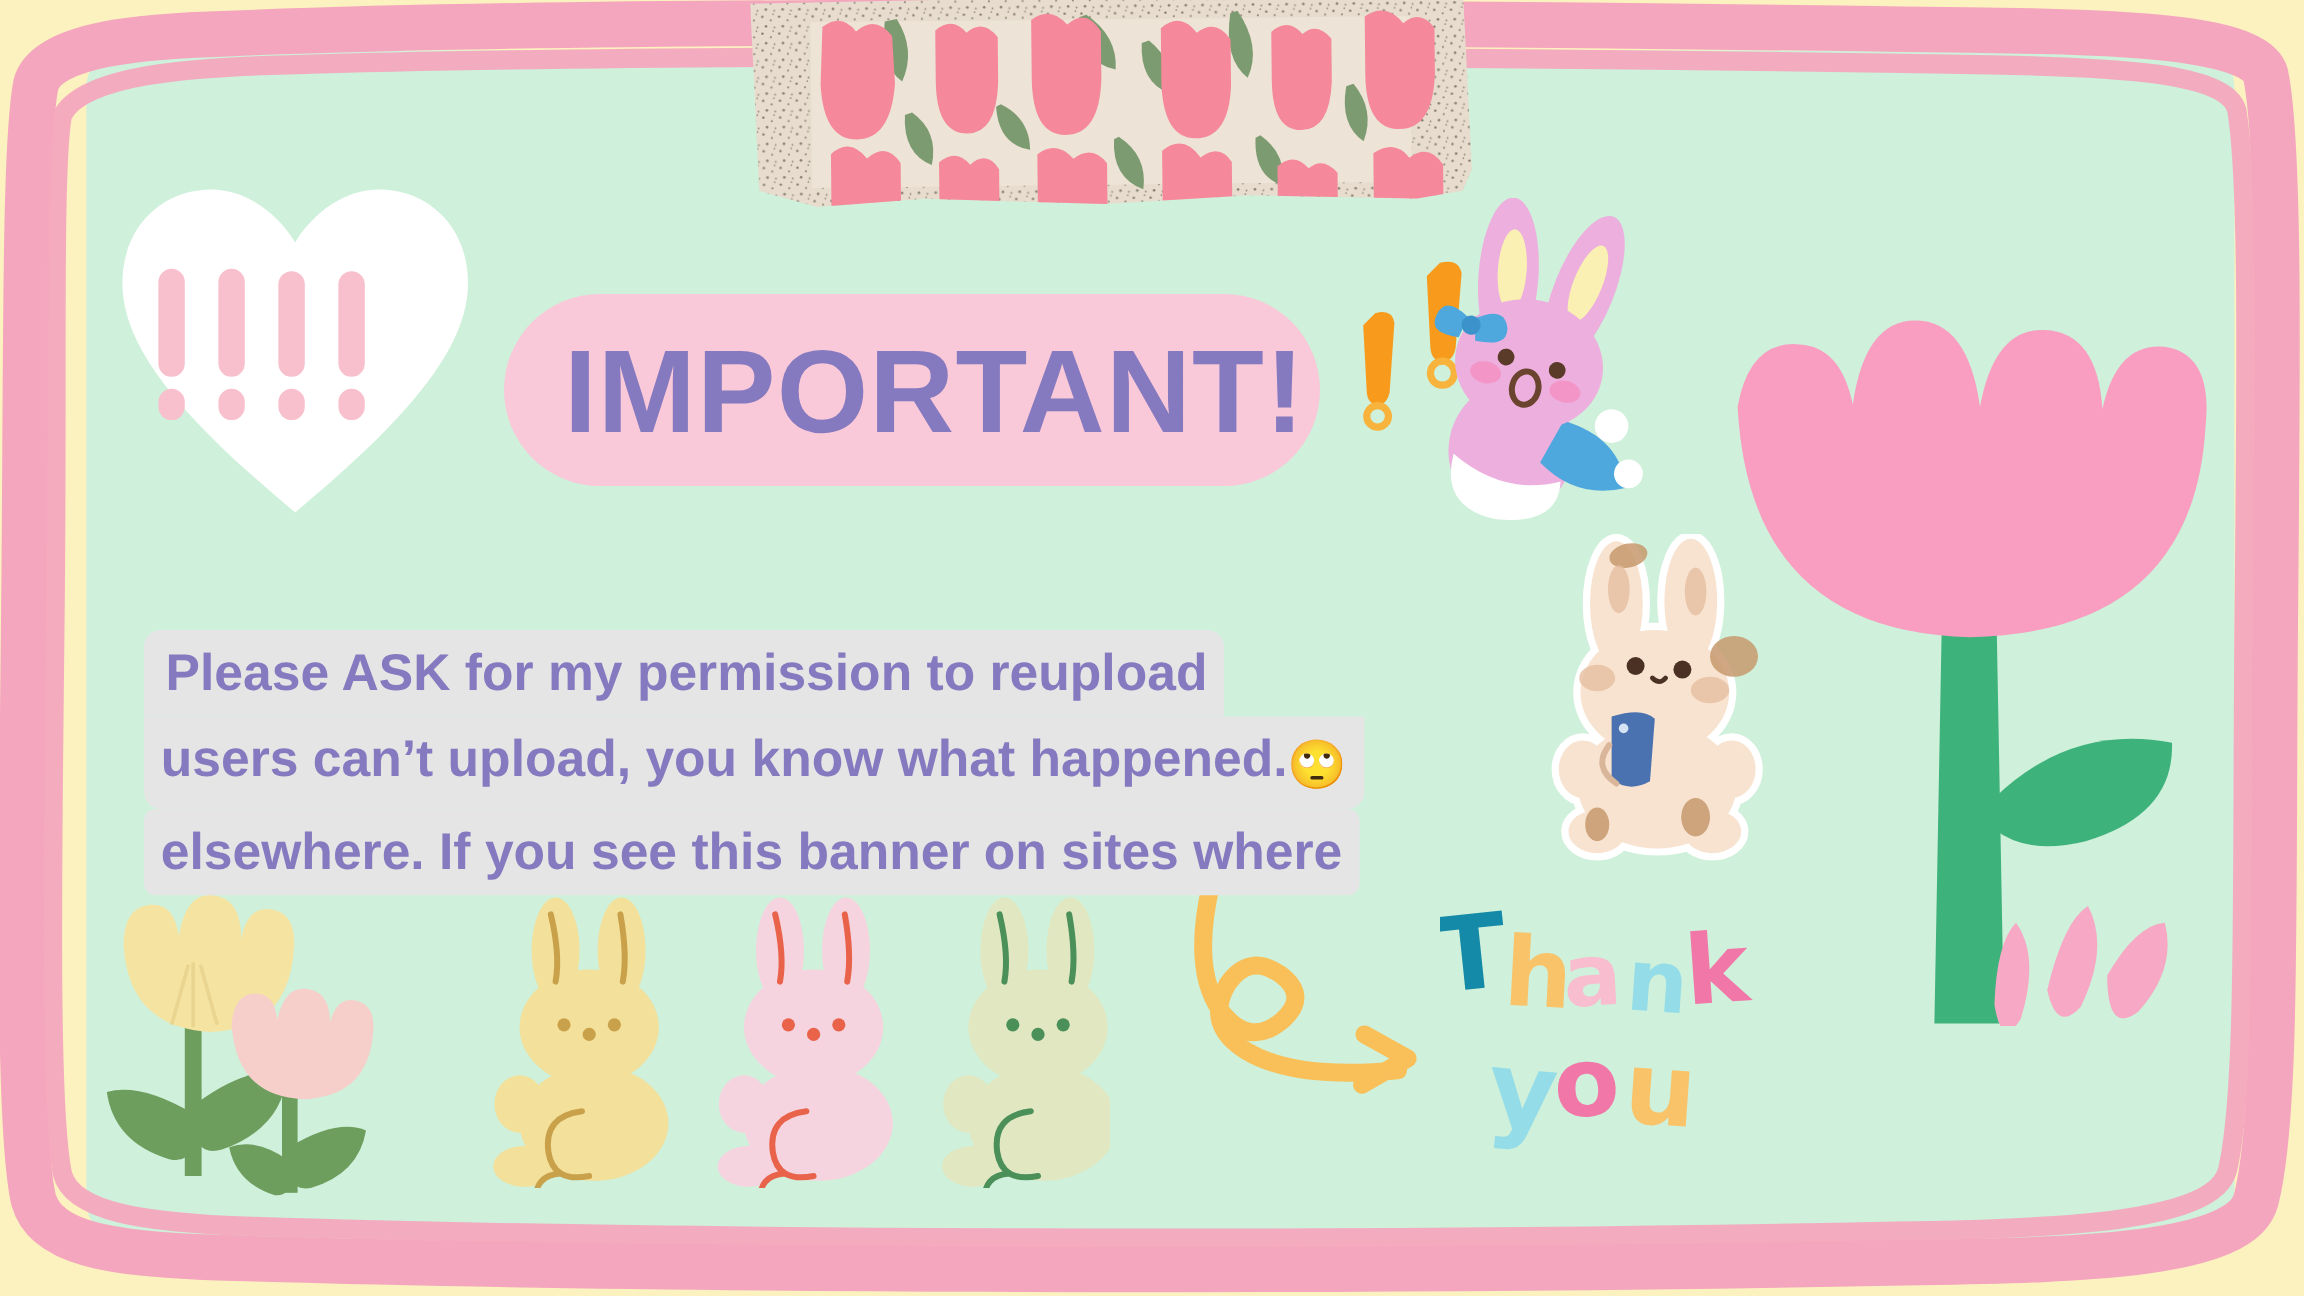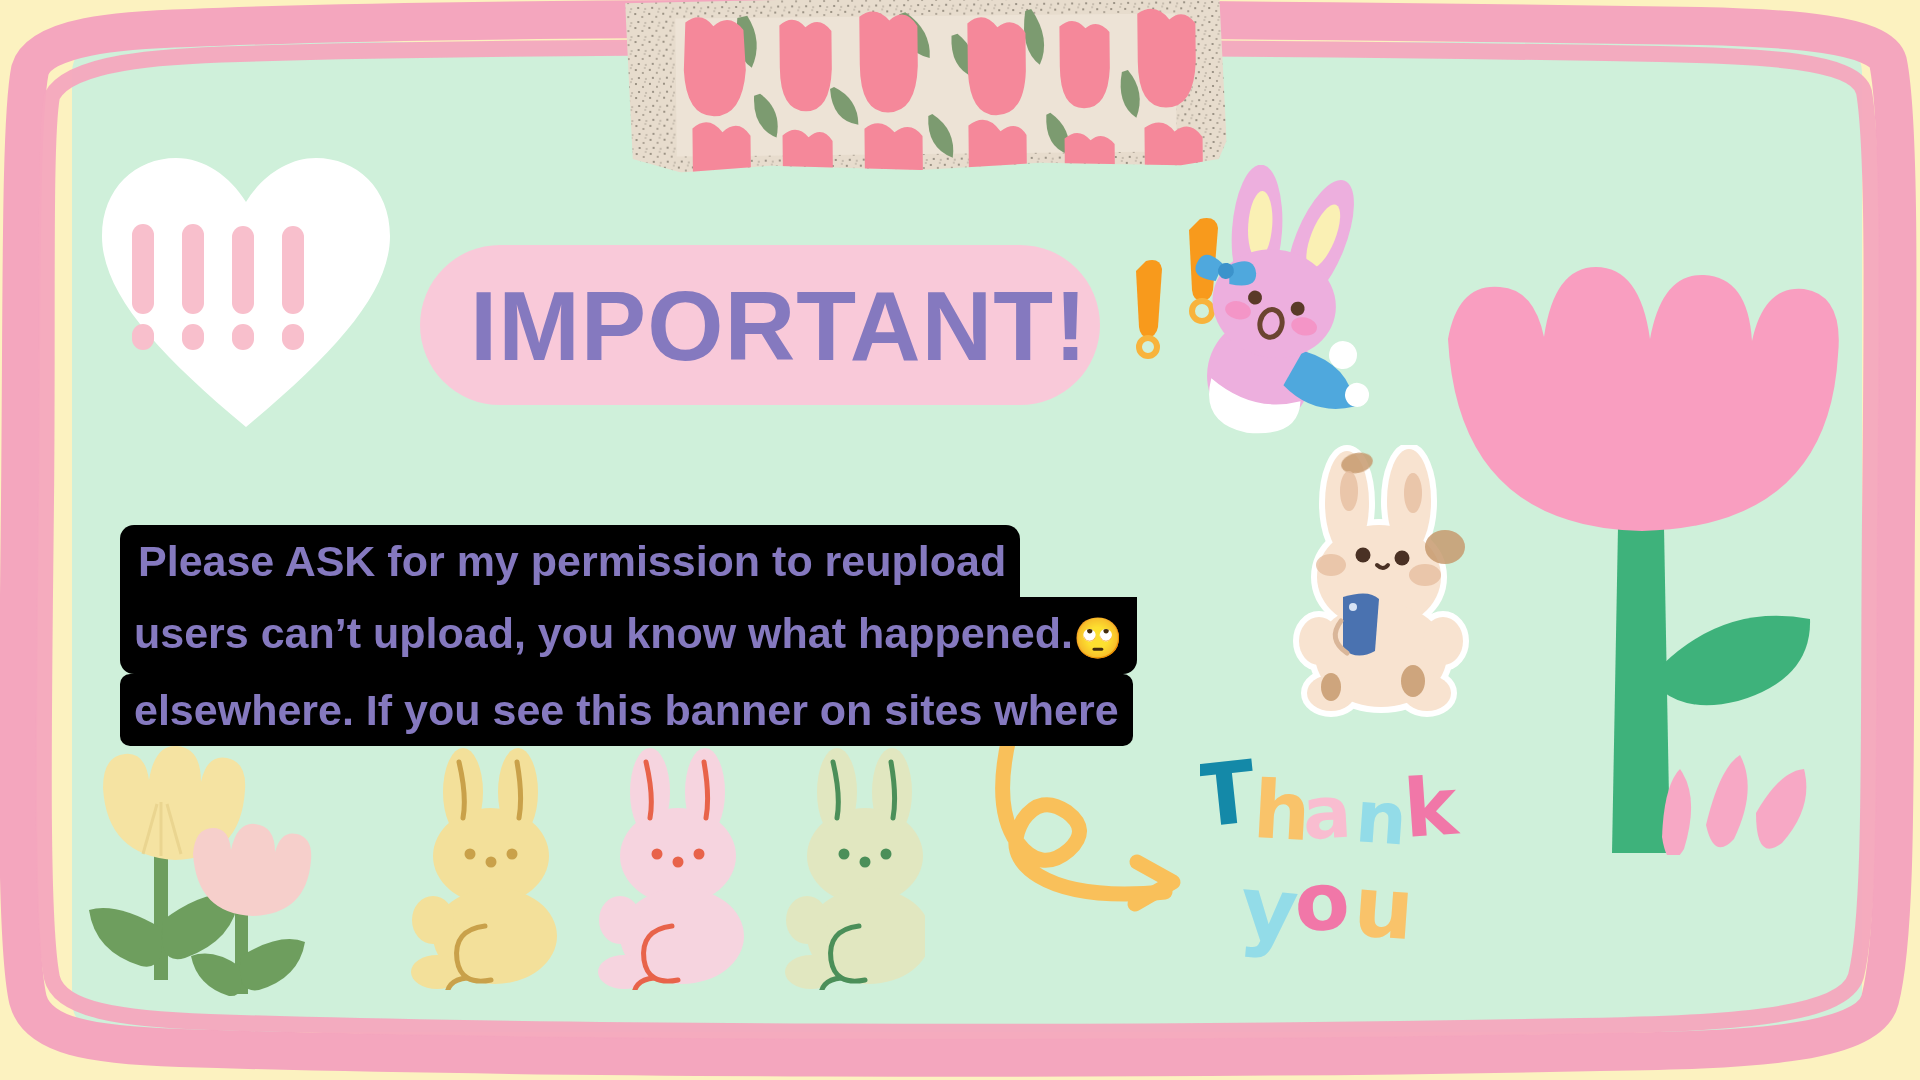--- a/index.html
+++ b/index.html
@@ -41,21 +41,21 @@
     color:#8579BF;line-height:128px;white-space:nowrap;
     font-family:"Liberation Sans", sans-serif;
   }
 
   
   .body-block{
     position:absolute;left:120px;top:525px;width:1000px;
   }
   .body-line{
     display:inline-block;
-    background:#000000;
+    background:#e5e5e5;
     color:#8579BF;
     font-size:43px;font-weight:bold;
     line-height:72px;
     padding:0 14px;
     border-radius:10px;
     white-space:nowrap;
     font-family:"Liberation Sans", sans-serif;
   }
   .body-line.l1{border-radius:14px 14px 0 0;padding-left:18px;}
   .body-line.l3{border-radius:0 0 14px 14px;}

